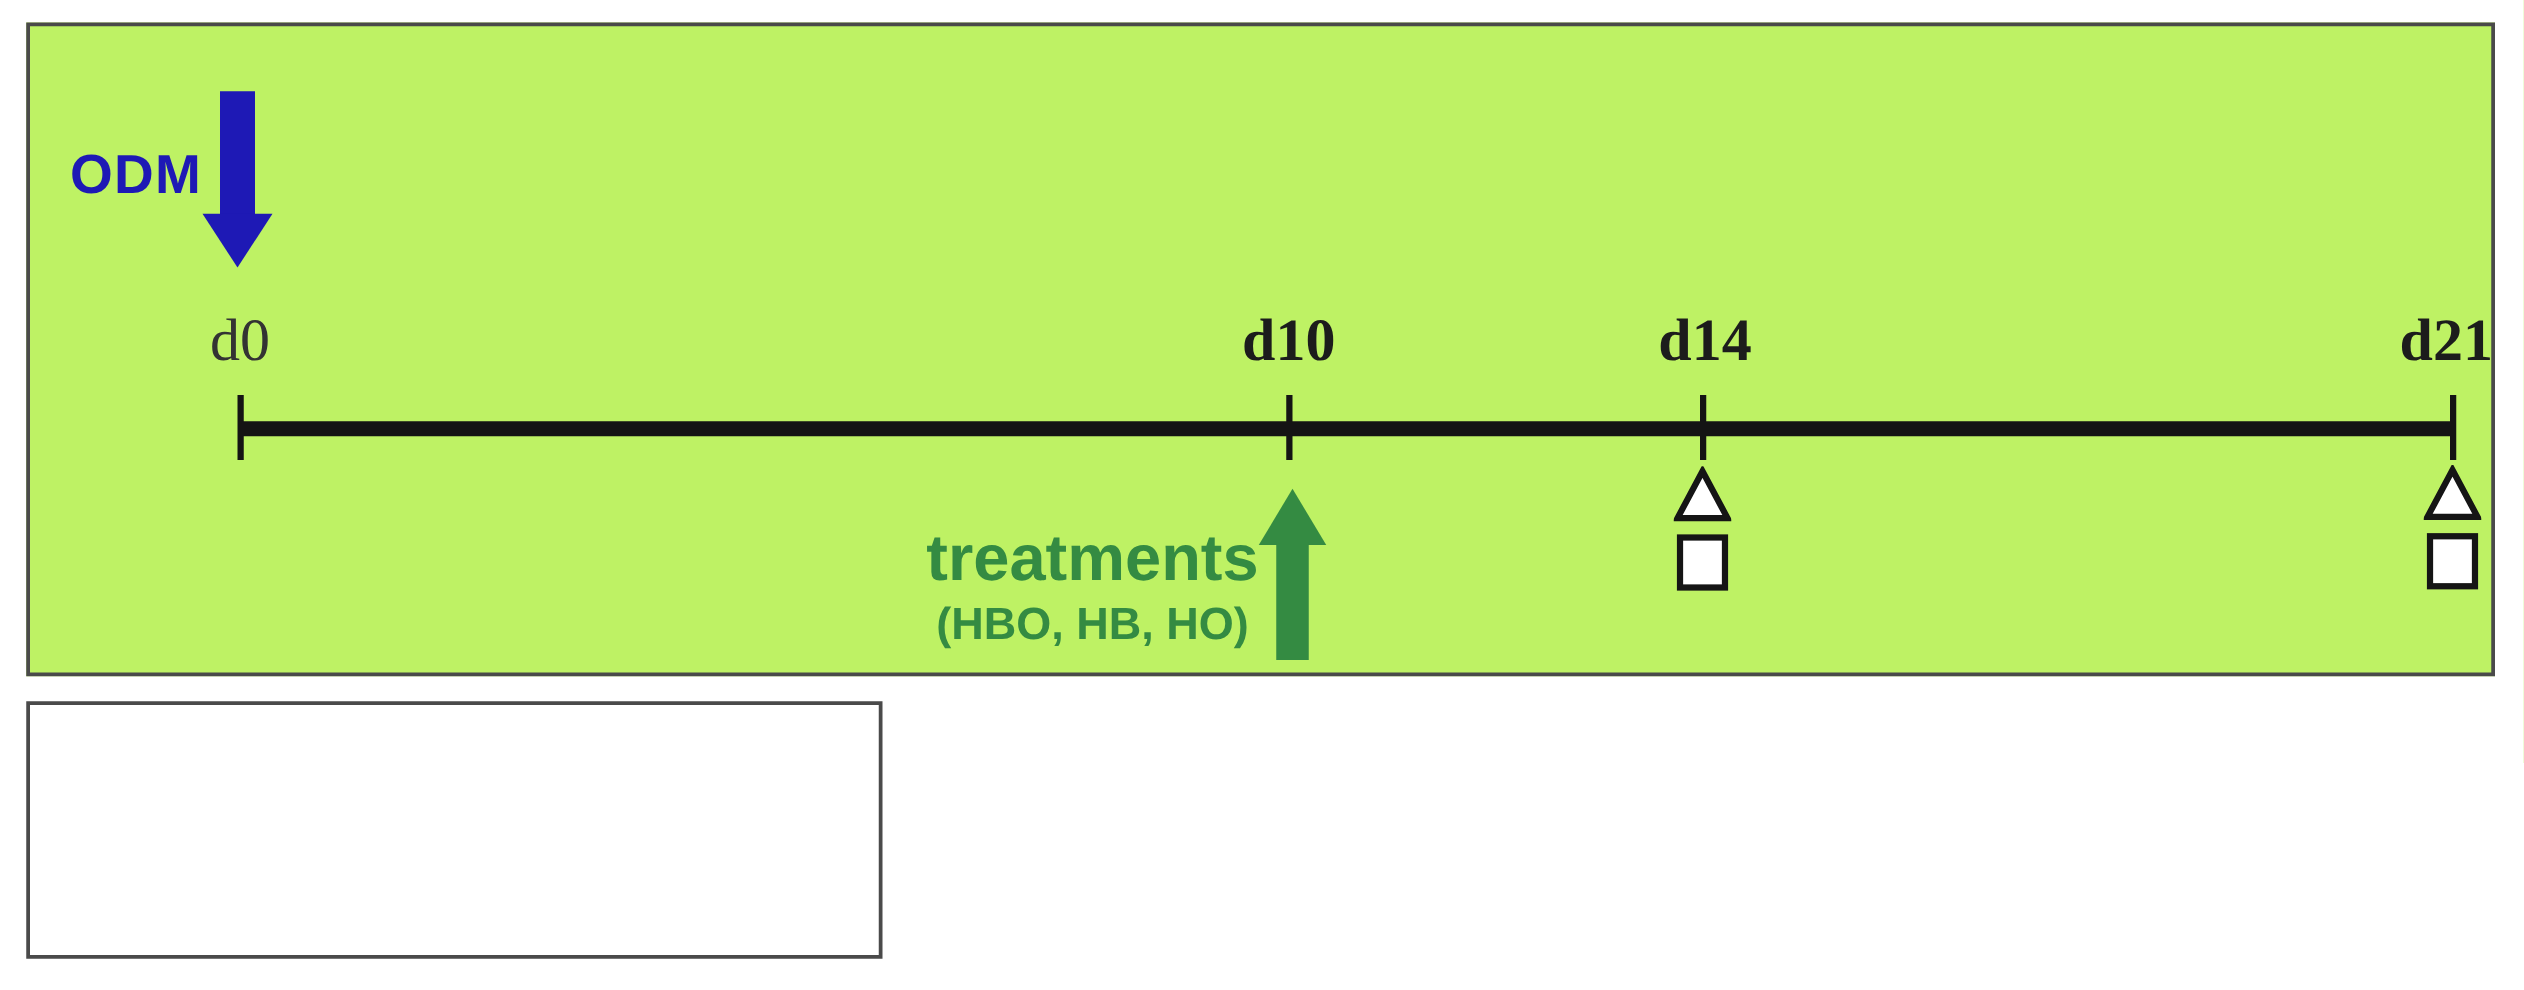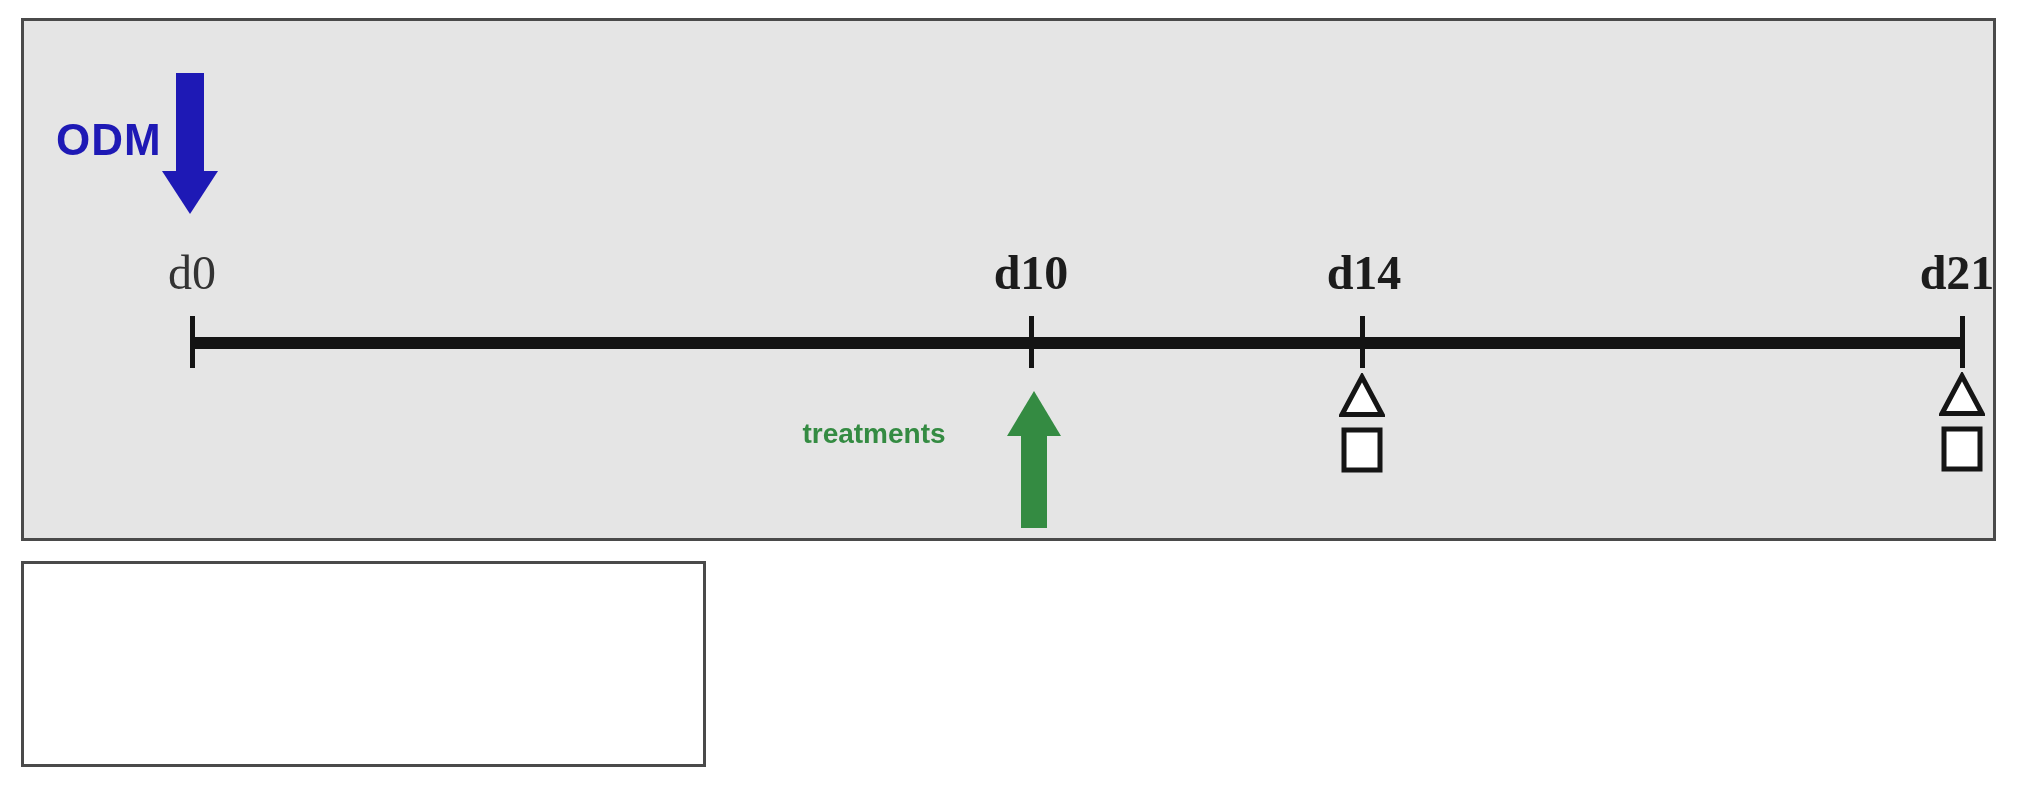--- a/index.html
+++ b/index.html
@@ -9,21 +9,21 @@
     --border:#4a4a4a;
   }
   *{box-sizing:border-box;margin:0;padding:0;}
   body{
     width:2019px;height:792px;position:relative;background:#ffffff;
     font-family:"Liberation Sans", sans-serif;overflow:hidden;
   }
   .abs{position:absolute;}
 
   
-  .main-box{left:21px;top:18px;width:1975px;height:523px;border:3px solid var(--border);background:#e5e5e5;}
+  .main-box{left:21px;top:18px;width:1975px;height:523px;border:3px solid var(--border);background:#bef264;}
 
   
   .odm-label{left:32px;top:94px;font-size:44px;font-weight:700;color:var(--odm-blue);letter-spacing:1px;}
   .odm-arrow{left:138px;top:52px;width:56px;height:141px;}
   .odm-arrow .shaft{position:absolute;left:14px;top:0;width:28px;height:100px;background:var(--odm-blue);}
   .odm-arrow .head{position:absolute;left:0;top:98px;width:0;height:0;
     border-left:28px solid transparent;border-right:28px solid transparent;border-top:43px solid var(--odm-blue);}
 
   
   .axis-line{left:168px;top:316px;width:1770px;height:12px;background:var(--ink);}
@@ -35,21 +35,21 @@
 
   .day-label{top:224px;font-size:48px;color:#1c1c1c;transform:translateX(-50%);white-space:nowrap;font-family:Liberation Serif, serif;}
   .day-label.bold{font-weight:700;}
   .dl-d0{left:168px;color:#333;}
   .dl-d10{left:1007px;}
   .dl-d14{left:1340px;}
   .dl-d21{left:1933px;}
 
   
   .treat-text{left:700px;top:396px;width:300px;text-align:center;color:var(--treat-green);line-height:1.18;}
-  .treat-text .t1{font-size:28px;font-weight:700;}
+  .treat-text .t1{font-size:52px;font-weight:700;}
   .treat-text .t2{font-size:36px;font-weight:700;}
   .treat-arrow{left:983px;top:370px;width:54px;height:137px;}
   .treat-arrow .head{position:absolute;left:0;top:0;width:0;height:0;
     border-left:27px solid transparent;border-right:27px solid transparent;border-bottom:45px solid var(--treat-green);}
   .treat-arrow .shaft{position:absolute;left:14px;top:43px;width:26px;height:94px;background:var(--treat-green);}
 
   
   .sym{display:block;}
   .sym-tri-d14{left:1315px;top:352px;}
   .sym-sq-d14{left:1317px;top:406px;}
@@ -78,20 +78,21 @@
   <div class="abs tick t-d14"></div>
   <div class="abs tick t-d21"></div>
 
   <div class="abs day-label dl-d0">d0</div>
   <div class="abs day-label bold dl-d10">d10</div>
   <div class="abs day-label bold dl-d14">d14</div>
   <div class="abs day-label bold dl-d21">d21</div>
 
   <div class="abs treat-text">
     <div class="t1">treatments</div>
+    <div class="t2">(HBO, HB, HO)</div>
   </div>
 
   <div class="abs treat-arrow">
     <div class="head"></div>
     <div class="shaft"></div>
   </div>
 
   <svg class="abs sym sym-tri-d14" width="46" height="45" viewBox="0 0 46 45">
     <polygon points="23,4 43,41.5 3,41.5" fill="#fff" stroke="#151515" stroke-width="5" stroke-linejoin="miter"></polygon>
   </svg>

